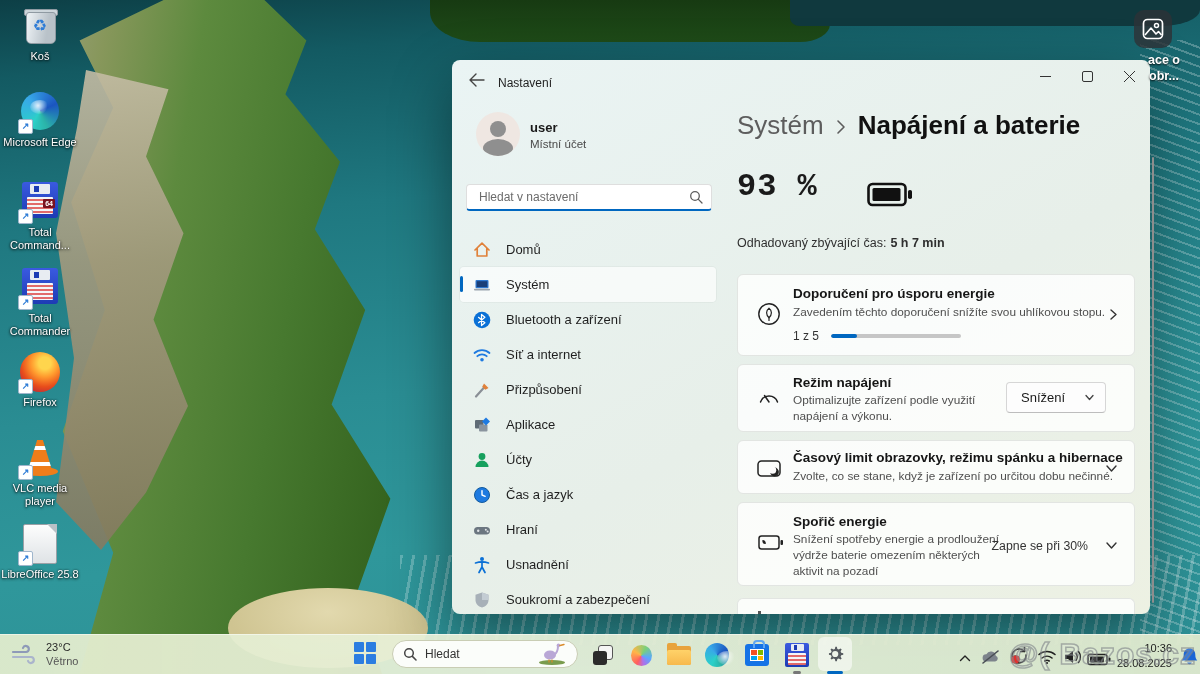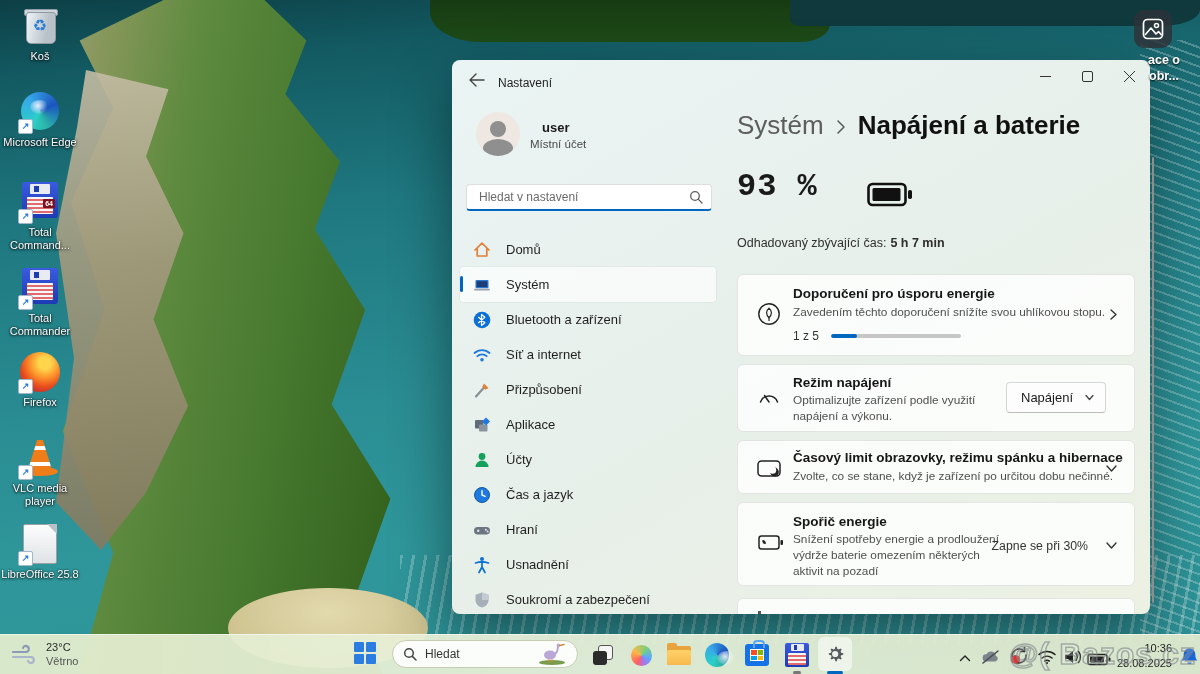--- a/index.html
+++ b/index.html
@@ -62,21 +62,21 @@
   
   .win{left:452px;top:60px;width:698px;height:554px;border-radius:8px;overflow:hidden;
     background:linear-gradient(150deg,#eaf4f4 0%,#e7efe9 55%,#edf1e3 100%);
     box-shadow:0 24px 60px rgba(0,0,0,.45);color:#1a1a1a;}
   .titlebar-title{left:46px;top:16px;font-size:12px;color:#1f1f1f;}
   .win-controls{right:0;top:0;display:flex;}
   .win-ctl{width:42px;height:32px;display:flex;align-items:center;justify-content:center;}
   .avatar{left:24px;top:52px;width:44px;height:44px;border-radius:50%;background:#efe7e2;overflow:hidden;}
   .avatar .head{position:absolute;left:14px;top:9px;width:16px;height:16px;border-radius:50%;background:#8f8f8f;}
   .avatar .torso{position:absolute;left:7px;top:27px;width:30px;height:18px;border-radius:50%;background:#8f8f8f;}
-  .uname{left:78px;top:60px;font-size:13px;font-weight:bold;margin-left:12px;}
+  .uname{left:78px;top:60px;font-size:13px;font-weight:bold;}
   .utype{left:78px;top:78px;font-size:11.5px;color:#4a4a4a;}
   .searchbox{left:14px;top:124px;width:246px;height:27px;background:#fff;border:1px solid #dedede;
     border-bottom:2px solid #0067c0;border-radius:4px;box-sizing:border-box;display:flex;align-items:center;}
   .searchbox input{flex:1;border:none;outline:none;background:transparent;font-size:12px;color:#222;
     padding:0 6px 0 12px;font-family:"Liberation Sans",sans-serif;}
   .searchbox input::placeholder{color:#6b6b6b;}
   .nav{left:8px;top:172px;width:256px;}
   .nav-item{position:relative;height:35px;display:flex;align-items:center;border-radius:4px;}
   .nav-item .nicon{width:20px;height:20px;margin:0 14px 0 12px;flex:0 0 auto;}
   .nav-item .nlbl{font-size:13px;color:#1f1f1f;}
@@ -394,21 +394,21 @@
     </div>
 
     <div class="card" style="top:304px;height:68px">
       <svg class="cicon" style="top:20px" width="26" height="26" viewBox="0 0 26 26">
         <path d="M4.5 17a9 9 0 0 1 17 0" fill="none" stroke="#222" stroke-width="1.5" stroke-linecap="round"></path>
         <path d="M13 17 8.5 10.5" stroke="#222" stroke-width="1.5" stroke-linecap="round"></path>
         </svg>
       <div class="ctitle" style="top:10px">Režim napájení</div>
       <div class="cdesc" style="top:28px;width:205px">Optimalizujte zařízení podle využití napájení a výkonu.</div>
       <div class="dropdown">
-        <span>Napájení</span>
+        <span>Snížení</span>
         <svg width="11" height="11" viewBox="0 0 11 11" style="margin-left:10px">
             <path d="M2 3.5l3.5 4L9 3.5" fill="none" stroke="#444" stroke-width="1.3" stroke-linecap="round" stroke-linejoin="round"></path>
           </svg>
       </div>
     </div>
 
     <div class="card" style="top:380px;height:54px">
       <svg class="cicon" style="top:15px" width="26" height="26" viewBox="0 0 26 26">
         <rect x="2" y="5" width="22" height="15" rx="3.5" fill="none" stroke="#222" stroke-width="1.5"></rect>
         <circle cx="18.5" cy="16" r="4.4" fill="#222"></circle>

